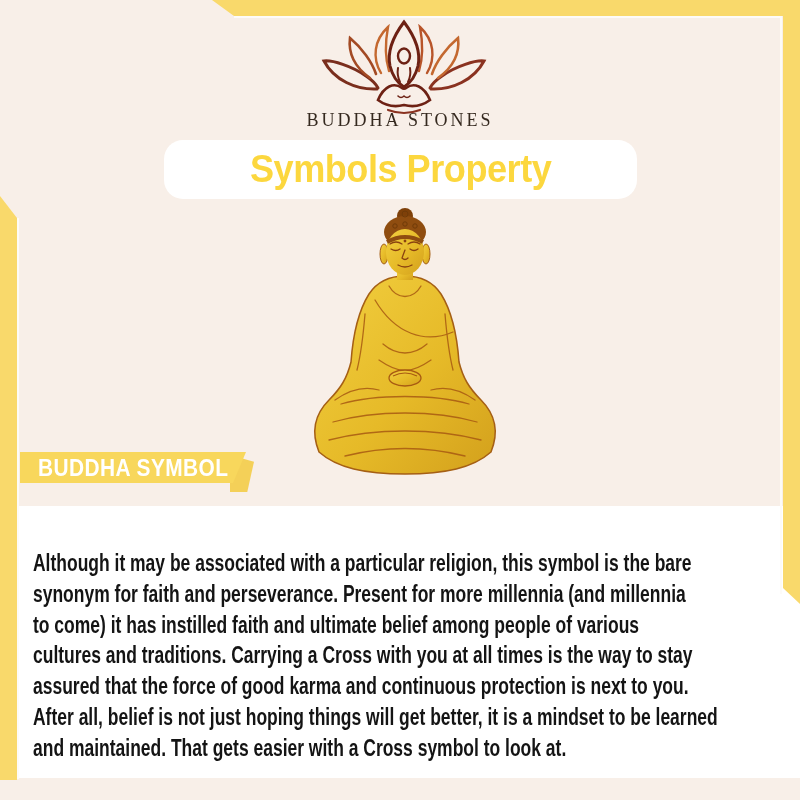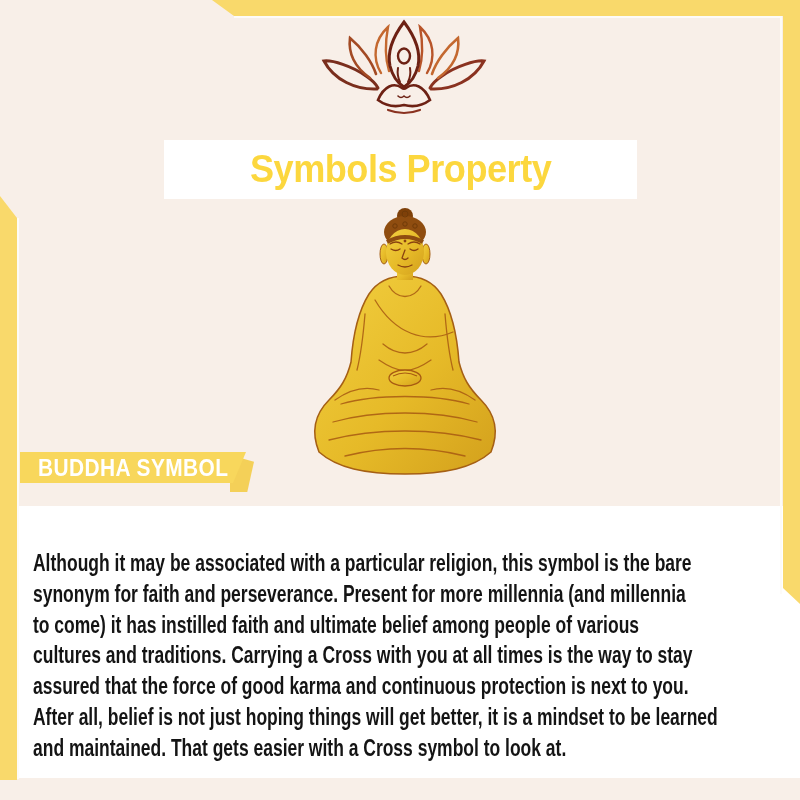--- a/index.html
+++ b/index.html
@@ -21,21 +21,21 @@
   
   .content-panel{position:absolute;left:18px;top:506px;width:782px;height:272px;background:#ffffff;}
 
   
   .logo-svg{position:absolute;left:318px;top:16px;width:172px;height:104px;}
   .brand-name{position:absolute;left:0;top:110px;width:800px;text-align:center;
       font-family:"Liberation Serif",serif;font-size:18px;letter-spacing:3px;color:#35291f;}
 
   
   .title-banner{position:absolute;left:164px;top:140px;width:473px;height:59px;background:#ffffff;
-      display:flex;align-items:center;justify-content:center;}
+      display:flex;align-items:center;justify-content:center;border-radius:19px;}
   .title-text{font-size:38px;font-weight:bold;color:#fcd73e;letter-spacing:-0.5px;
       transform:scaleX(.95);white-space:nowrap;}
 
   
   .buddha-svg{position:absolute;left:303px;top:204px;width:204px;height:280px;}
 
   
   .ribbon-tail{position:absolute;left:230px;top:455px;width:24px;height:37px;background:#f4d058;
       clip-path:polygon(0 0,100% 18%,72% 100%,0 100%);}
   .ribbon{position:absolute;left:20px;top:452px;width:226px;height:31px;background:#f8d75c;
@@ -83,20 +83,21 @@
       <path d="M86,6 C74,22 69,36 72,50 C75,62 81,68 86,71 C91,68 97,62 100,50 C103,36 98,22 86,6 Z" stroke="#6d2114" stroke-width="3"></path>
 
       <ellipse cx="86" cy="40" rx="6" ry="7.5" stroke="#6d2114" stroke-width="2.4"></ellipse>
       <path d="M80,52 C79,58 80,62 82,66" stroke="#6d2114" stroke-width="2"></path>
       <path d="M92,52 C93,58 92,62 90,66" stroke="#6d2114" stroke-width="2"></path>
       <path d="M60,84 C66,70 76,66 84,72 C85,73 87,73 88,72 C96,66 106,70 112,84 C104,90 94,91 86,89 C78,91 68,90 60,84 Z" stroke="#6d2114" stroke-width="2.6"></path>
       <path d="M80,80 Q83,83 86,80 M86,80 Q89,83 92,80" stroke="#6d2114" stroke-width="1.6"></path>
       <path d="M70,94 Q86,100 102,94" stroke="#8a3220" stroke-width="2.2"></path>
     </g>
   </svg>
+  <div class="brand-name">BUDDHA STONES</div>
 
   <div class="title-banner">
     <span class="title-text">Symbols Property</span>
   </div>
 
   <svg class="buddha-svg" viewBox="0 0 204 280">
     <defs>
       <linearGradient id="gGold" x1="0" y1="0" x2="1" y2="1">
         <stop offset="0" stop-color="#f2cf40"></stop>
         <stop offset="0.55" stop-color="#e6ba28"></stop>

